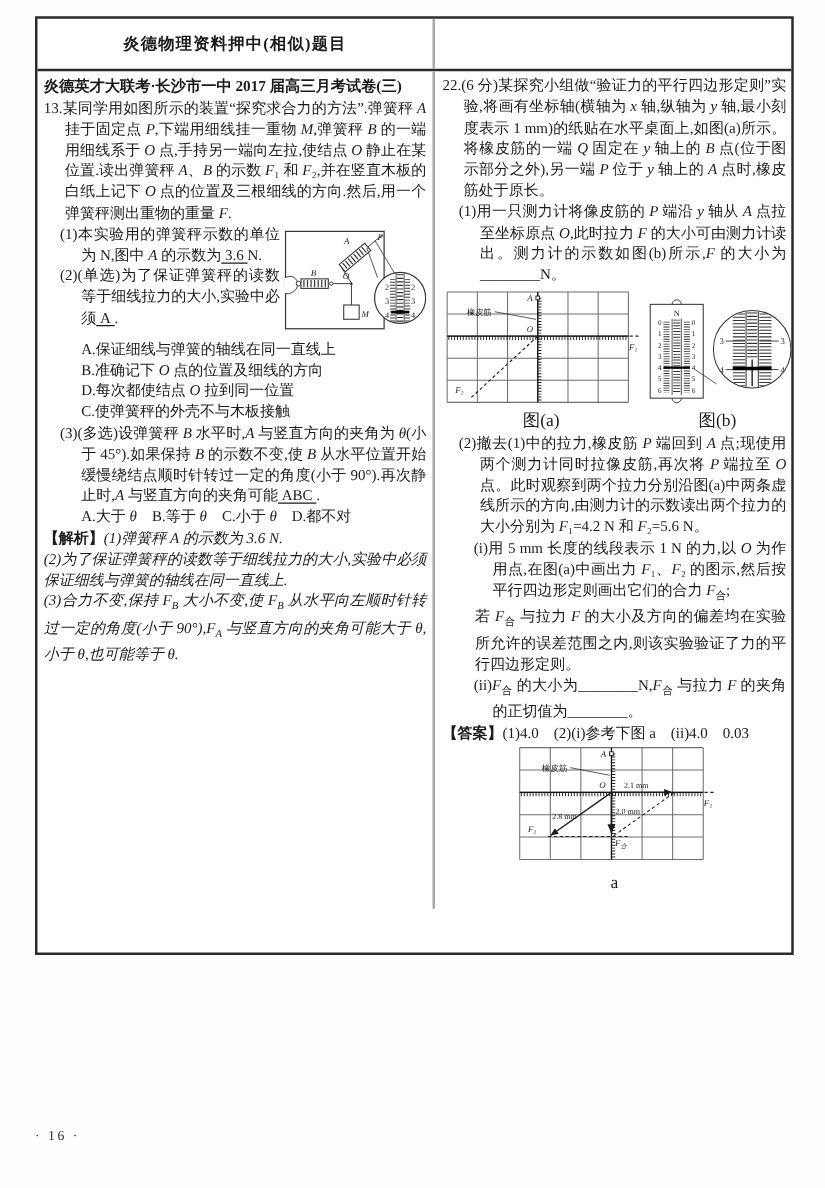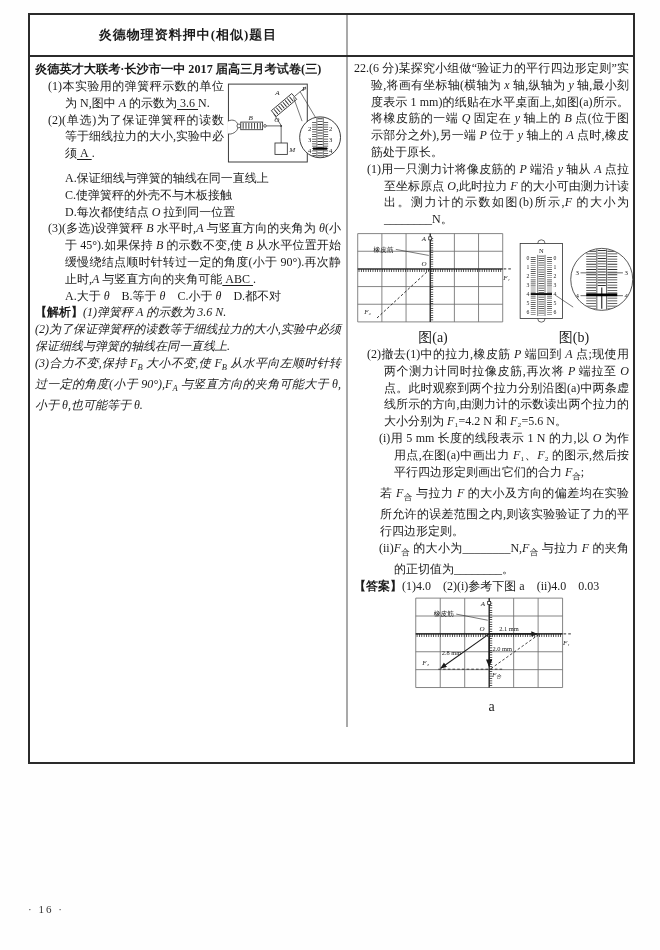--- a/index.html
+++ b/index.html
@@ -43,20 +43,21 @@
   <div class="sheet">
 
     <div class="hdr">
       <div class="hcell hleft">炎德物理资料押中(相似)题目</div>
     </div>
 
     <div class="cols">
 
       <div class="colL">
         <div class="ltitle">炎德英才大联考·长沙市一中 2017 届高三月考试卷(三)</div>
+        <p class="p hang">13.某同学用如图所示的装置“探究求合力的方法”.弹簧秤 <i>A</i> 挂于固定点 <i>P</i>,下端用细线挂一重物 <i>M</i>,弹簧秤 <i>B</i> 的一端用细线系于 <i>O</i> 点,手持另一端向左拉,使结点 <i>O</i> 静止在某位置.读出弹簧秤 <i>A</i>、<i>B</i> 的示数 <i>F</i>₁ 和 <i>F</i>₂,并在竖直木板的白纸上记下 <i>O</i> 点的位置及三根细线的方向.然后,用一个弹簧秤测出重物的重量 <i>F</i>.</p>
 
         <div class="q13mid">
 
           <svg class="fig13" width="114" height="88" viewBox="0 0 120 88">
             <rect x="1.5" y="2" width="83" height="82" fill="#fff" stroke="#333" stroke-width="1"></rect>
             <path d="M1,41 C6,38.5 10.5,40.5 11.5,45 C12.5,49.5 9,53.5 4,54.5 L1,54.5" fill="#fff" stroke="#333" stroke-width="0.8"></path>
             <line x1="83" y1="5" x2="71" y2="15" stroke="#333" stroke-width="0.8"></line>
             <g transform="rotate(-40 60 24)">
               <rect x="46" y="20" width="28" height="8" fill="#fff" stroke="#333" stroke-width="0.9"></rect>
               <line x1="48.5" y1="24" x2="71.5" y2="24" stroke="#333" stroke-width="6" stroke-dasharray="1 2"></line>
@@ -94,22 +95,23 @@
               <text x="109" y="63" font-size="7" text-anchor="middle">3</text>
               <text x="109" y="75" font-size="7" text-anchor="middle">4</text>
               <line x1="90.5" y1="70" x2="105.5" y2="70" stroke="#000" stroke-width="2.3"></line>
             </g>
           </svg>
           <p class="p ind1">(1)本实验用的弹簧秤示数的单位为 N,图中 <i>A</i> 的示数为<u>&nbsp;3.6&nbsp;</u>N.</p>
           <p class="p ind1">(2)(单选)为了保证弹簧秤的读数等于细线拉力的大小,实验中必须<u>&nbsp;A&nbsp;</u>.</p>
         </div>
 
         <p class="p opt">A.保证细线与弹簧的轴线在同一直线上</p>
+        <p class="p opt">B.准确记下 <i>O</i> 点的位置及细线的方向</p>
+        <p class="p opt">D.每次都使结点 <i>O</i> 拉到同一位置</p>
         <p class="p opt">C.使弹簧秤的外壳不与木板接触</p>
-        <p class="p opt">D.每次都使结点 <i>O</i> 拉到同一位置</p>
         <p class="p ind1">(3)(多选)设弹簧秤 <i>B</i> 水平时,<i>A</i> 与竖直方向的夹角为 <i>θ</i>(小于 45°).如果保持 <i>B</i> 的示数不变,使 <i>B</i> 从水平位置开始缓慢绕结点顺时针转过一定的角度(小于 90°).再次静止时,<i>A</i> 与竖直方向的夹角可能<u>&nbsp;ABC&nbsp;</u>.</p>
         <p class="p opt">A.大于 <i>θ</i> B.等于 <i>θ</i> C.小于 <i>θ</i> D.都不对</p>
 
         <div class="analysis">
           <p class="p"><b class="mk">【解析】</b><span>(1)弹簧秤 <i>A</i> 的示数为 3.6 N.</span></p>
           <p class="p">(2)为了保证弹簧秤的读数等于细线拉力的大小,实验中必须保证细线与弹簧的轴线在同一直线上.</p>
           <p class="p">(3)合力不变,保持 <i>F</i><sub>B</sub> 大小不变,使 <i>F</i><sub>B</sub> 从水平向左顺时针转过一定的角度(小于 90°),<i>F</i><sub>A</sub> 与竖直方向的夹角可能大于 <i>θ</i>,小于 <i>θ</i>,也可能等于 <i>θ</i>.</p>
         </div>
       </div>
 

